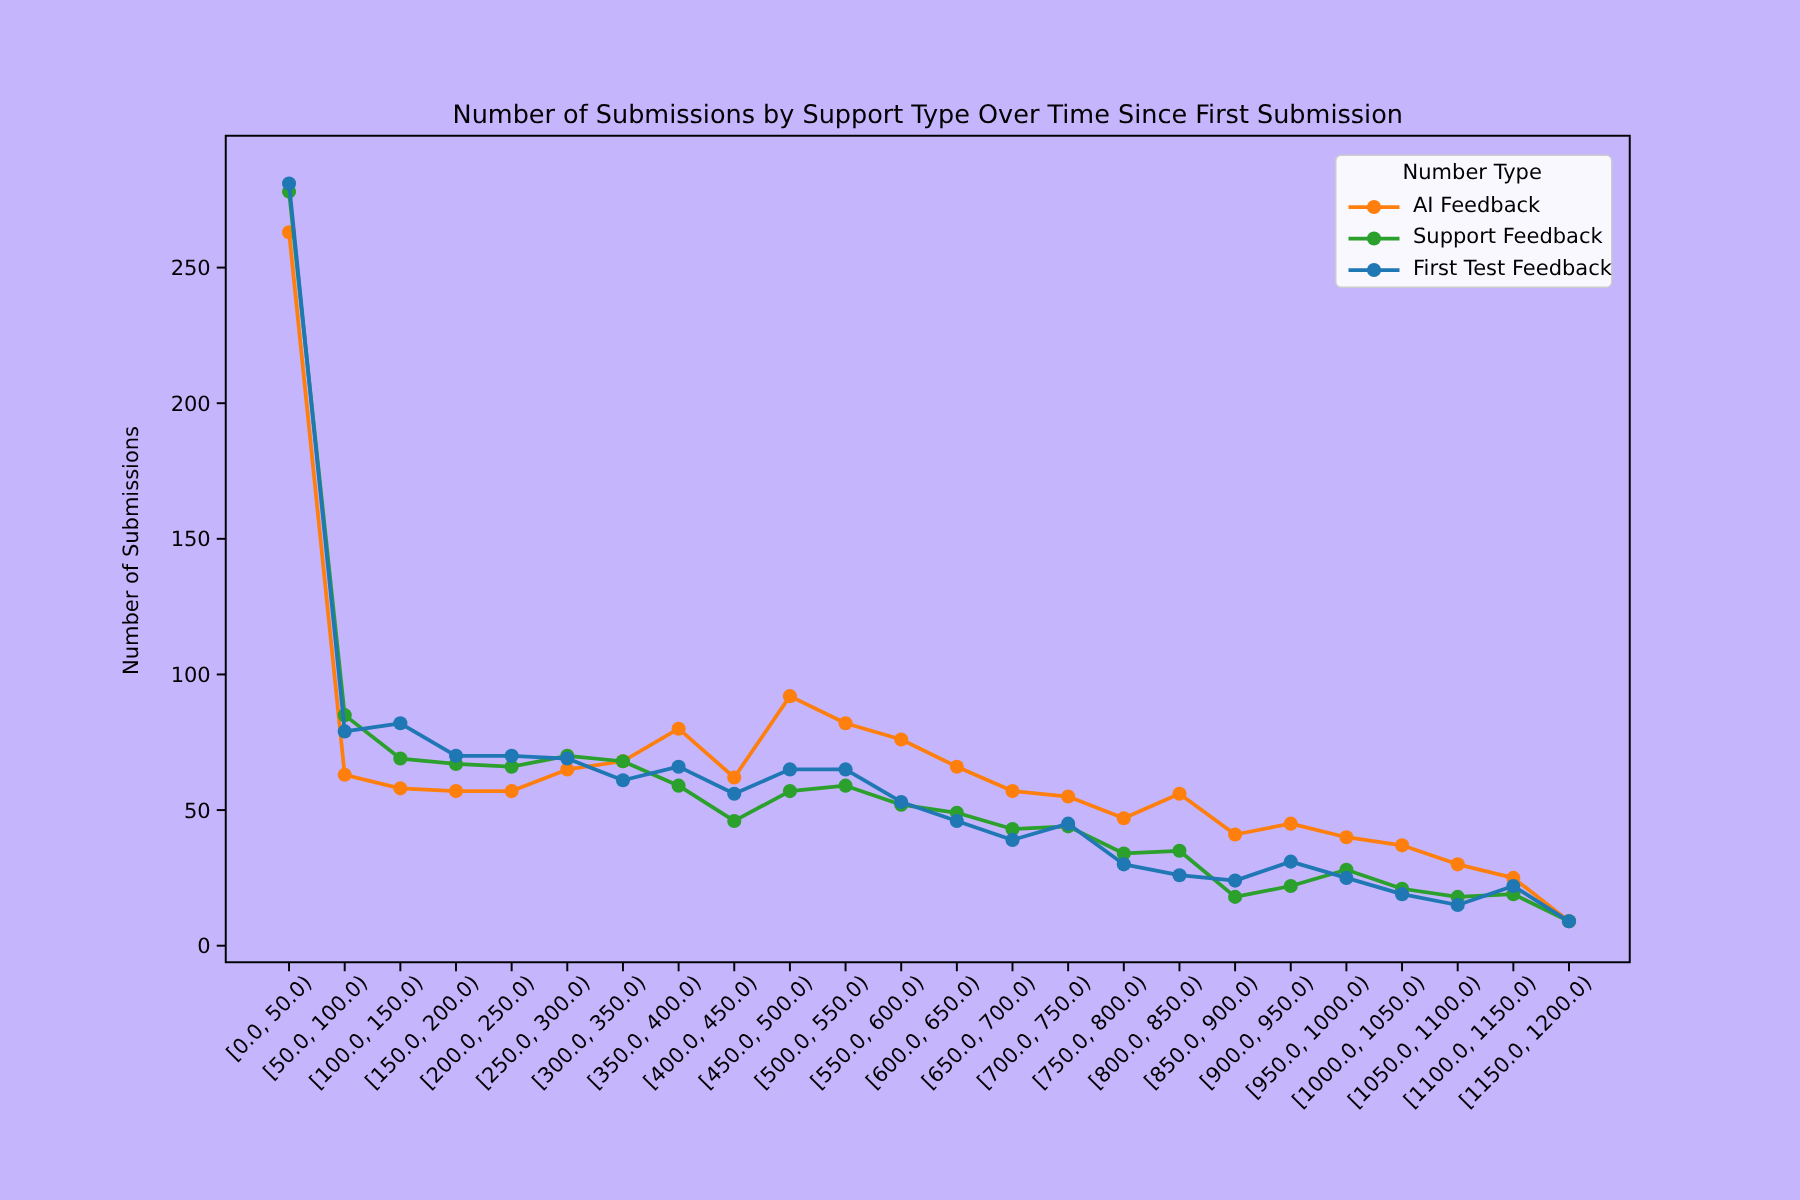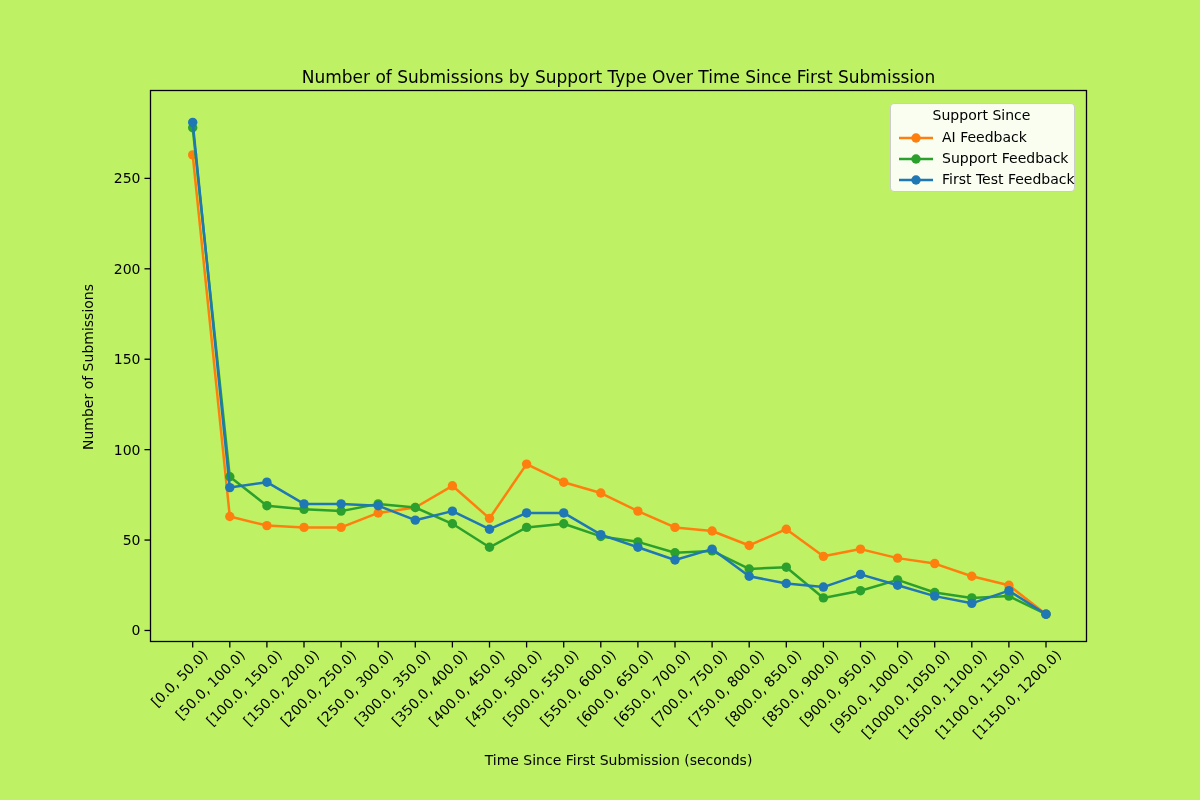--- a/index.html
+++ b/index.html
@@ -1,17 +1,17 @@
 <!DOCTYPE html>
 <html><head>
 <meta charset="utf-8">
 <style>
   html,body { margin:0; padding:0; background:#ffffff; }
   .figure {
-    position:relative; width:1200px; height:800px; background:#bef264;
+    position:relative; width:1200px; height:800px; background:#c4b5fd;
     font-family:"DejaVu Sans","Liberation Sans",sans-serif; color:#000;
     overflow:hidden;
   }
   .chart-title {
     position:absolute; left:150px; top:67px; width:937px;
     text-align:center; font-size:17px; color:#000; white-space:nowrap;
   }
   .xlabel {
     position:absolute; left:150px; top:752px; width:937px;
     text-align:center; font-size:14px; color:#000;
@@ -31,21 +31,20 @@
   .legend-item .swatch { flex:0 0 38px; margin-right:7px; }
   .legend-item .lbl { white-space:nowrap; }
   svg text { fill:#000; }
 </style>
 </head>
 <body>
 
 <div class="figure">
   <div class="chart-title">Number of Submissions by Support Type Over Time Since First Submission</div>
   <div class="ylabel">Number of Submissions</div>
-  <div class="xlabel">Time Since First Submission (seconds)</div>
 
   <svg id="plot-svg" width="1200" height="800" viewBox="0 0 1200 800">
       <rect x="150.5" y="90.5" width="936" height="551" fill="none" stroke="#000" stroke-width="1.3"></rect>
       <g>
         <line x1="144.5" y1="630.4691499835905" x2="150.5" y2="630.4691499835905" stroke="#000" stroke-width="1.3"></line>
         <text x="140.5" y="635.4691499835905" text-anchor="end" font-size="14">0</text>
         <line x1="144.5" y1="540.0523465703972" x2="150.5" y2="540.0523465703972" stroke="#000" stroke-width="1.3"></line>
         <text x="140.5" y="545.0523465703972" text-anchor="end" font-size="14">50</text>
         <line x1="144.5" y1="449.63554315720387" x2="150.5" y2="449.63554315720387" stroke="#000" stroke-width="1.3"></line>
         <text x="140.5" y="454.63554315720387" text-anchor="end" font-size="14">100</text>
@@ -183,21 +182,21 @@
         <circle cx="860.5" cy="574.4107318674106" r="4.7" fill="#1f77b4"></circle>
         <circle cx="897.5999999999999" cy="585.2607482769938" r="4.7" fill="#1f77b4"></circle>
         <circle cx="934.7" cy="596.110764686577" r="4.7" fill="#1f77b4"></circle>
         <circle cx="971.8" cy="603.3441089596324" r="4.7" fill="#1f77b4"></circle>
         <circle cx="1008.9000000000001" cy="590.6857564817853" r="4.7" fill="#1f77b4"></circle>
         <circle cx="1046" cy="614.1941253692156" r="4.7" fill="#1f77b4"></circle>
       </g>
     </svg>
 
   <div class="legend">
-    <div class="legend-title">Support Since</div>
+    <div class="legend-title">Number Type</div>
     <ul class="legend-items">
         <li class="legend-item">
           <svg class="swatch" width="38" height="14">
             <line x1="2" y1="7" x2="36" y2="7" stroke="#ff7f0e" stroke-width="2.5"></line>
             <circle cx="19" cy="7" r="4.7" fill="#ff7f0e"></circle>
           </svg>
           <span class="lbl">AI Feedback</span>
         </li>
         <li class="legend-item">
           <svg class="swatch" width="38" height="14">

